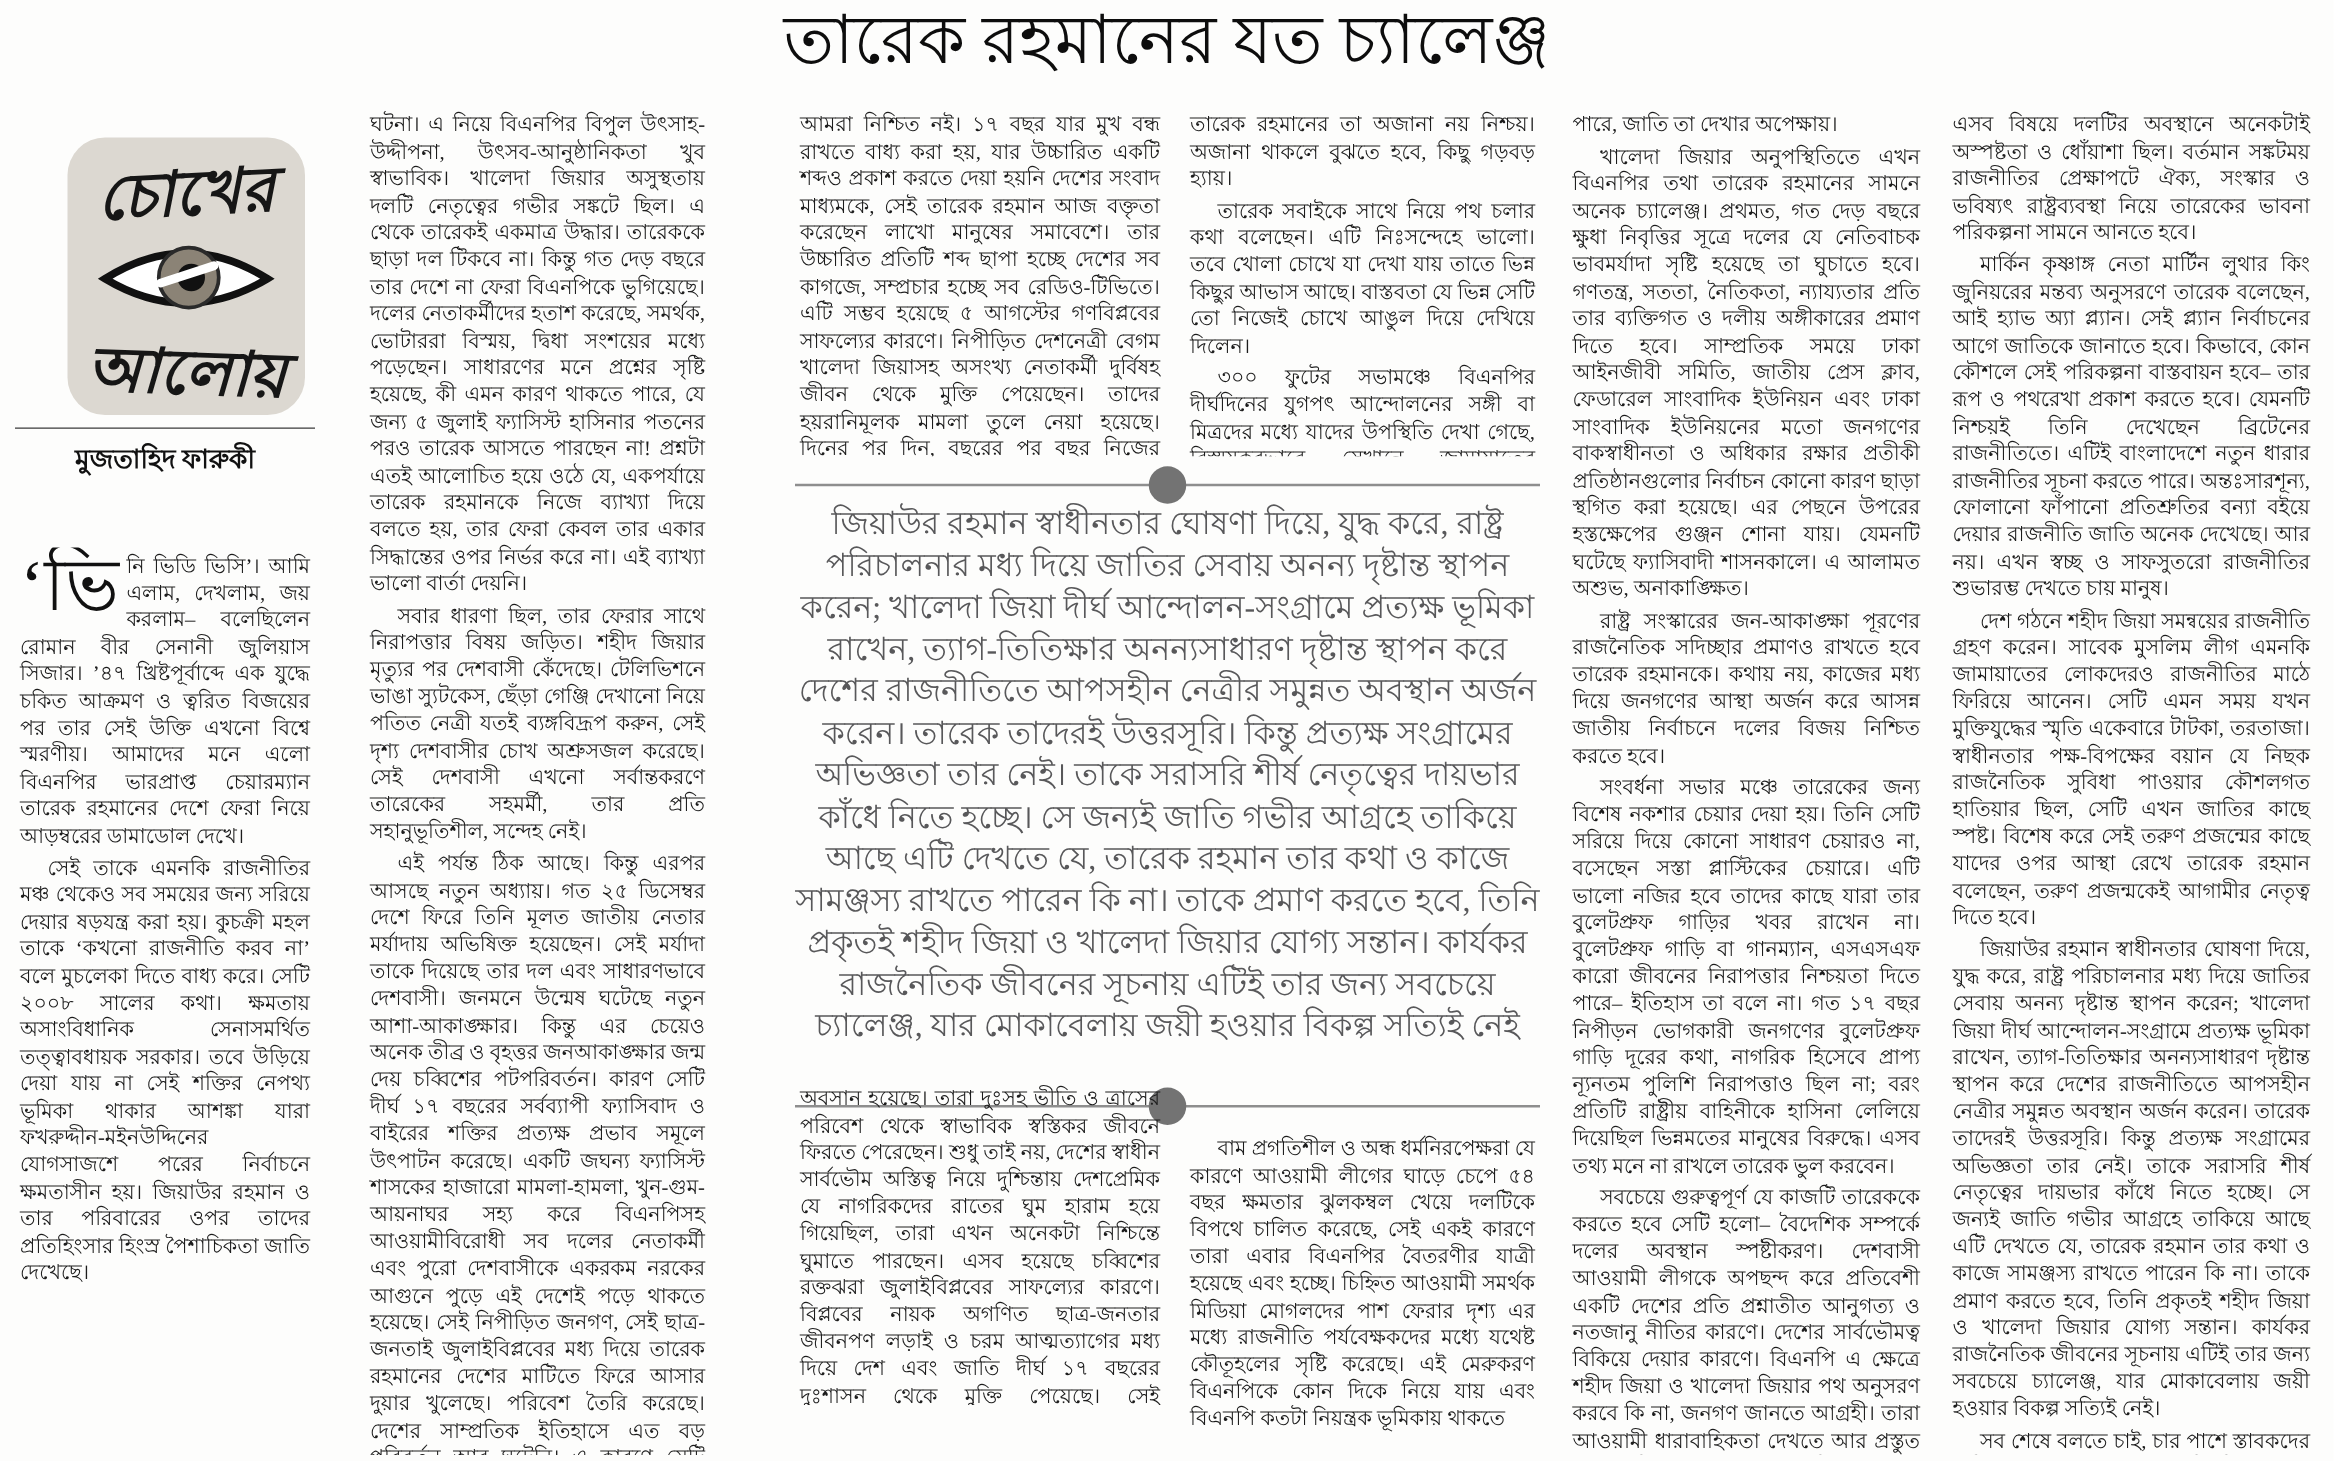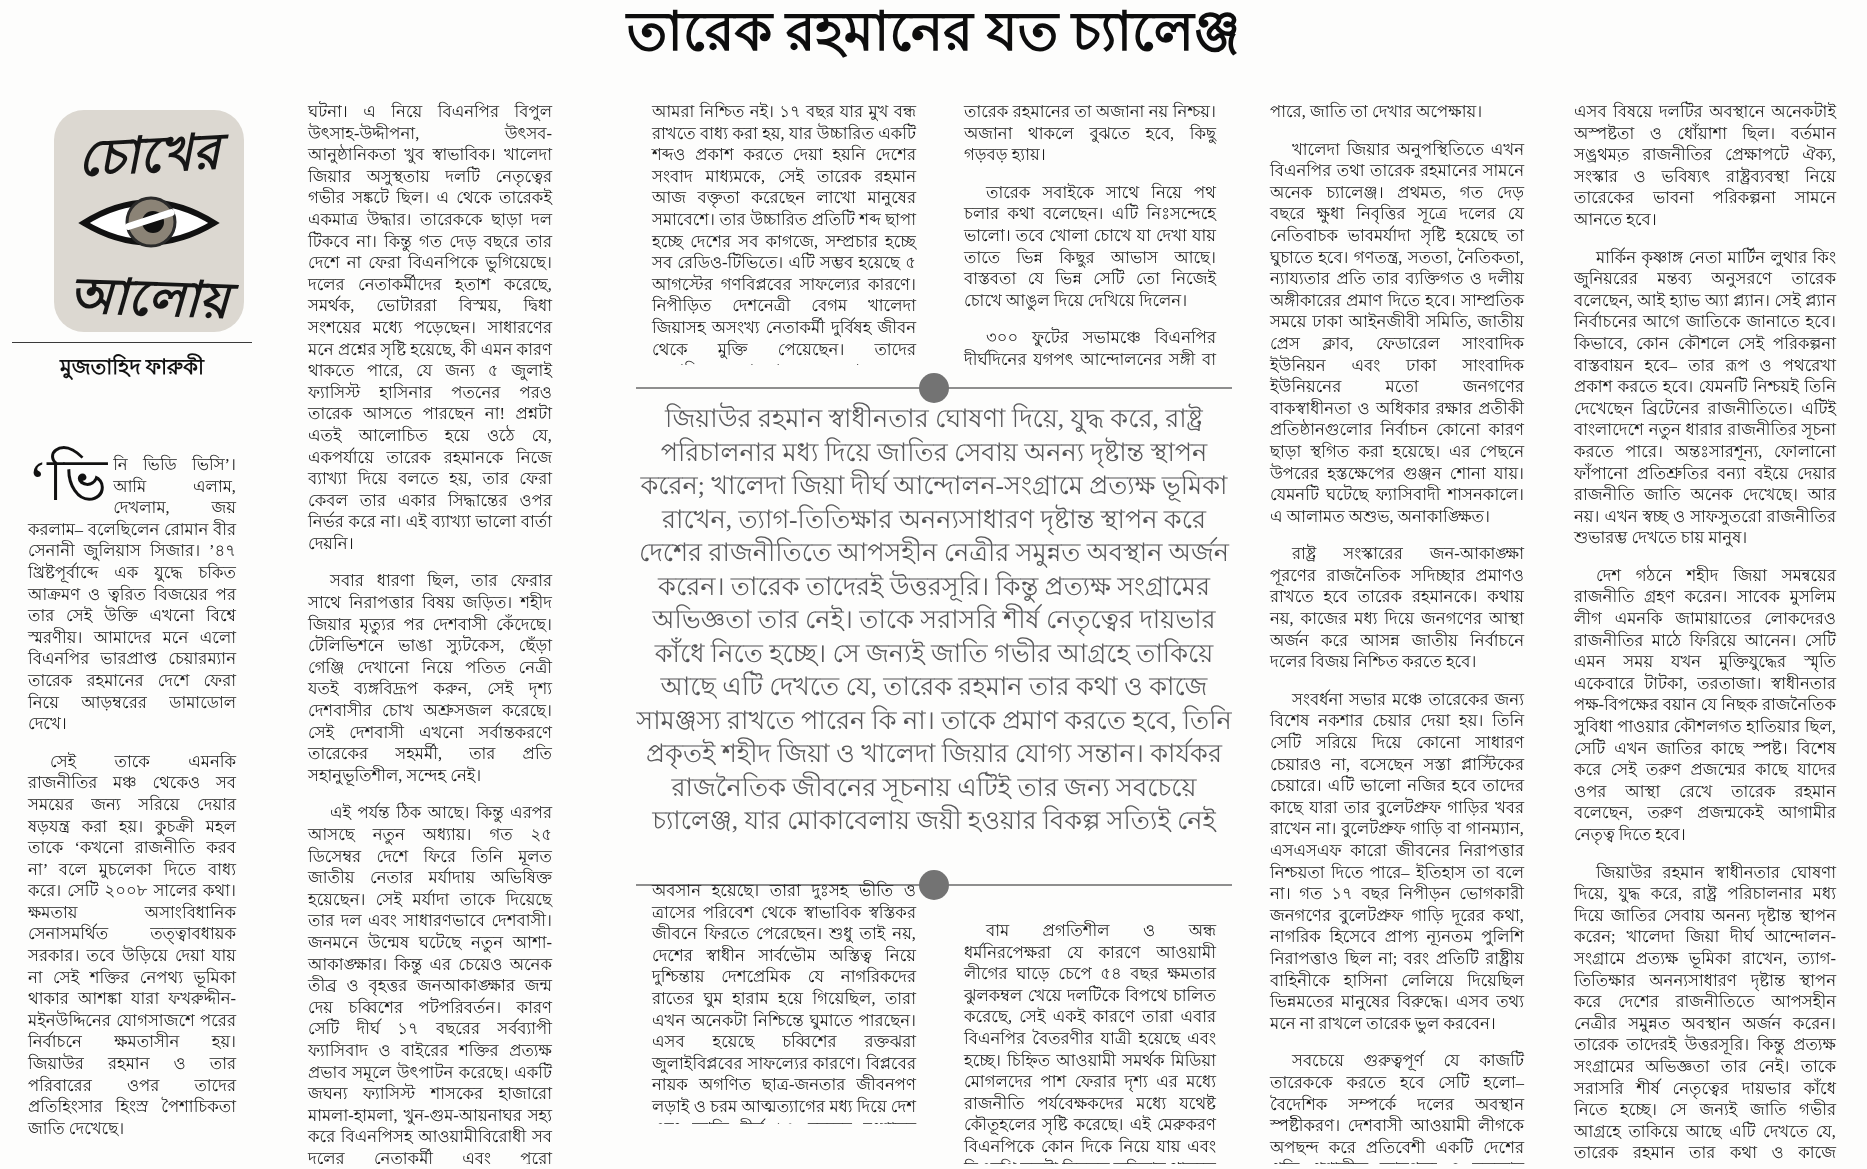--- a/index.html
+++ b/index.html
@@ -1,29 +1,29 @@
 <!DOCTYPE html>
 <html lang="bn"><head>
 <meta charset="utf-8">
 <style>
   html,body{margin:0;padding:0;background:#ffffff;}
   #page{position:relative;width:1867px;height:1169px;background:#fdfdfc;overflow:hidden;
         font-family:"Liberation Serif","DejaVu Serif",serif;color:#1c1c1c;}
   .headline{position:absolute;top:2px;left:0;width:100%;text-align:center;
-            font-size:54px;font-weight:700;letter-spacing:0px;color:#0d0d0d;line-height:60px;}
+            font-size:54px;font-weight:400;letter-spacing:0px;color:#0d0d0d;line-height:60px;}
   
   .logo{position:absolute;left:54px;top:110px;width:190px;height:222px;background:#dcd8d1;
         border-radius:30px;overflow:hidden;}
   .logo svg{display:block;}
   
   .byline-block{position:absolute;left:12px;top:342px;width:240px;border-top:1.5px solid #3a3a3a;
                 padding-top:8px;text-align:center;font-size:21px;font-weight:700;color:#111;}
   
   .col{position:absolute;font-size:16.5px;line-height:21.6px;text-align:justify;overflow:hidden;}
-  .col p{margin:16px;padding:0;text-indent:22px;}
+  .col p{margin:4px;padding:0;text-indent:22px;}
   .col p.first{text-indent:0;}
   .dropcap{float:left;font-size:58px;line-height:50px;font-weight:400;padding:2px 6px 0 0;color:#111;}
   
   .quote-divider{position:absolute;height:2px;background:#8e8e8e;}
   .quote-dot{position:absolute;width:30px;height:30px;border-radius:50%;background:#737373;}
   .pull-quote{position:absolute;text-align:center;color:#58585a;font-size:25.5px;line-height:33.5px;
               font-weight:400;overflow:hidden;}
 </style>
 </head>
 <body>
@@ -95,21 +95,21 @@
 
   <div class="col" style="left:1254px;top:85px;width:286px;height:1079px;">
     <p class="first">পারে, জাতি তা দেখার অপেক্ষায়।</p>
     <p>খালেদা জিয়ার অনুপস্থিতিতে এখন বিএনপির তথা তারেক রহমানের সামনে অনেক চ্যালেঞ্জ। প্রথমত, গত দেড় বছরে ক্ষুধা নিবৃত্তির সূত্রে দলের যে নেতিবাচক ভাবমর্যাদা সৃষ্টি হয়েছে তা ঘুচাতে হবে। গণতন্ত্র, সততা, নৈতিকতা, ন্যায্যতার প্রতি তার ব্যক্তিগত ও দলীয় অঙ্গীকারের প্রমাণ দিতে হবে। সাম্প্রতিক সময়ে ঢাকা আইনজীবী সমিতি, জাতীয় প্রেস ক্লাব, ফেডারেল সাংবাদিক ইউনিয়ন এবং ঢাকা সাংবাদিক ইউনিয়নের মতো জনগণের বাকস্বাধীনতা ও অধিকার রক্ষার প্রতীকী প্রতিষ্ঠানগুলোর নির্বাচন কোনো কারণ ছাড়া স্থগিত করা হয়েছে। এর পেছনে উপরের হস্তক্ষেপের গুঞ্জন শোনা যায়। যেমনটি ঘটেছে ফ্যাসিবাদী শাসনকালে। এ আলামত অশুভ, অনাকাঙ্ক্ষিত।</p>
     <p>রাষ্ট্র সংস্কারের জন-আকাঙ্ক্ষা পূরণের রাজনৈতিক সদিচ্ছার প্রমাণও রাখতে হবে তারেক রহমানকে। কথায় নয়, কাজের মধ্য দিয়ে জনগণের আস্থা অর্জন করে আসন্ন জাতীয় নির্বাচনে দলের বিজয় নিশ্চিত করতে হবে।</p>
     <p>সংবর্ধনা সভার মঞ্চে তারেকের জন্য বিশেষ নকশার চেয়ার দেয়া হয়। তিনি সেটি সরিয়ে দিয়ে কোনো সাধারণ চেয়ারও না, বসেছেন সস্তা প্লাস্টিকের চেয়ারে। এটি ভালো নজির হবে তাদের কাছে যারা তার বুলেটপ্রুফ গাড়ির খবর রাখেন না। বুলেটপ্রুফ গাড়ি বা গানম্যান, এসএসএফ কারো জীবনের নিরাপত্তার নিশ্চয়তা দিতে পারে– ইতিহাস তা বলে না। গত ১৭ বছর নিপীড়ন ভোগকারী জনগণের বুলেটপ্রুফ গাড়ি দূরের কথা, নাগরিক হিসেবে প্রাপ্য ন্যূনতম পুলিশি নিরাপত্তাও ছিল না; বরং প্রতিটি রাষ্ট্রীয় বাহিনীকে হাসিনা লেলিয়ে দিয়েছিল ভিন্নমতের মানুষের বিরুদ্ধে। এসব তথ্য মনে না রাখলে তারেক ভুল করবেন।</p>
     <p>সবচেয়ে গুরুত্বপূর্ণ যে কাজটি তারেককে করতে হবে সেটি হলো– বৈদেশিক সম্পর্কে দলের অবস্থান স্পষ্টীকরণ। দেশবাসী আওয়ামী লীগকে অপছন্দ করে প্রতিবেশী একটি দেশের প্রতি প্রশ্নাতীত আনুগত্য ও নতজানু নীতির কারণে। দেশের সার্বভৌমত্ব বিকিয়ে দেয়ার কারণে। বিএনপি এ ক্ষেত্রে শহীদ জিয়া ও খালেদা জিয়ার পথ অনুসরণ করবে কি না, জনগণ জানতে আগ্রহী। তারা আওয়ামী ধারাবাহিকতা দেখতে আর প্রস্তুত নয়। আধিপত্যবাদের মুখ ভেঙচি তারা আর দেখতে চায় না। বিএনপি আওয়ামী ধারার রাজনীতি করবে না, এটি তারেকের বক্তব্য থেকে স্পষ্ট। তবে কথার সাথে কাজের মিল দেখতে চায় জনগণ। গত ১৫ মে দলটি সবচেয়ে বেশি নেতিবাচক মনোভাবের পরিচয় দিয়েছে সংস্কার বিষয়ে ঐকমত্যে পৌঁছানোর ক্ষেত্রে। নির্বাচনব্যবস্থা, প্রশাসনিক কাঠামো, বিচার বিভাগের স্বাধীনতা ও গণমাধ্যমের স্বাধীনতা–</p>
   </div>
 
   <div class="col" style="left:1558px;top:85px;width:294px;height:1079px;">
-    <p class="first">এসব বিষয়ে দলটির অবস্থানে অনেকটাই অস্পষ্টতা ও ধোঁয়াশা ছিল। বর্তমান সঙ্রথমত় রাজনীতির প্রেক্ষাপটে ঐক্য, সংস্কার ও ভবিষ্যৎ রাষ্ট্রব্যবস্থা নিয়ে তারেকের ভাবনা পরিকল্পনা সামনে আনতে হবে।</p>
+    <p class="first">এসব বিষয়ে দলটির অবস্থানে অনেকটাই অস্পষ্টতা ও ধোঁয়াশা ছিল। বর্তমান সঙ্কটময় রাজনীতির প্রেক্ষাপটে ঐক্য, সংস্কার ও ভবিষ্যৎ রাষ্ট্রব্যবস্থা নিয়ে তারেকের ভাবনা পরিকল্পনা সামনে আনতে হবে।</p>
     <p>মার্কিন কৃষ্ণাঙ্গ নেতা মার্টিন লুথার কিং জুনিয়রের মন্তব্য অনুসরণে তারেক বলেছেন, আই হ্যাভ অ্যা প্ল্যান। সেই প্ল্যান নির্বাচনের আগে জাতিকে জানাতে হবে। কিভাবে, কোন কৌশলে সেই পরিকল্পনা বাস্তবায়ন হবে– তার রূপ ও পথরেখা প্রকাশ করতে হবে। যেমনটি নিশ্চয়ই তিনি দেখেছেন ব্রিটেনের রাজনীতিতে। এটিই বাংলাদেশে নতুন ধারার রাজনীতির সূচনা করতে পারে। অন্তঃসারশূন্য, ফোলানো ফাঁপানো প্রতিশ্রুতির বন্যা বইয়ে দেয়ার রাজনীতি জাতি অনেক দেখেছে। আর নয়। এখন স্বচ্ছ ও সাফসুতরো রাজনীতির শুভারম্ভ দেখতে চায় মানুষ।</p>
     <p>দেশ গঠনে শহীদ জিয়া সমন্বয়ের রাজনীতি গ্রহণ করেন। সাবেক মুসলিম লীগ এমনকি জামায়াতের লোকদেরও রাজনীতির মাঠে ফিরিয়ে আনেন। সেটি এমন সময় যখন মুক্তিযুদ্ধের স্মৃতি একেবারে টাটকা, তরতাজা। স্বাধীনতার পক্ষ-বিপক্ষের বয়ান যে নিছক রাজনৈতিক সুবিধা পাওয়ার কৌশলগত হাতিয়ার ছিল, সেটি এখন জাতির কাছে স্পষ্ট। বিশেষ করে সেই তরুণ প্রজন্মের কাছে যাদের ওপর আস্থা রেখে তারেক রহমান বলেছেন, তরুণ প্রজন্মকেই আগামীর নেতৃত্ব দিতে হবে।</p>
     <p>জিয়াউর রহমান স্বাধীনতার ঘোষণা দিয়ে, যুদ্ধ করে, রাষ্ট্র পরিচালনার মধ্য দিয়ে জাতির সেবায় অনন্য দৃষ্টান্ত স্থাপন করেন; খালেদা জিয়া দীর্ঘ আন্দোলন-সংগ্রামে প্রত্যক্ষ ভূমিকা রাখেন, ত্যাগ-তিতিক্ষার অনন্যসাধারণ দৃষ্টান্ত স্থাপন করে দেশের রাজনীতিতে আপসহীন নেত্রীর সমুন্নত অবস্থান অর্জন করেন। তারেক তাদেরই উত্তরসূরি। কিন্তু প্রত্যক্ষ সংগ্রামের অভিজ্ঞতা তার নেই। তাকে সরাসরি শীর্ষ নেতৃত্বের দায়ভার কাঁধে নিতে হচ্ছে। সে জন্যই জাতি গভীর আগ্রহে তাকিয়ে আছে এটি দেখতে যে, তারেক রহমান তার কথা ও কাজে সামঞ্জস্য রাখতে পারেন কি না। তাকে প্রমাণ করতে হবে, তিনি প্রকৃতই শহীদ জিয়া ও খালেদা জিয়ার যোগ্য সন্তান। কার্যকর রাজনৈতিক জীবনের সূচনায় এটিই তার জন্য সবচেয়ে চ্যালেঞ্জ, যার মোকাবেলায় জয়ী হওয়ার বিকল্প সত্যিই নেই।</p>
     <p>সব শেষে বলতে চাই, চার পাশে স্তাবকদের অবিরাম স্রোতধারার মধ্যে নিমজ্জিত হয়ে ‘এলাম, দেখলাম, জয় করলাম’ এই বোধে সংক্রমিত হলে ভবিষ্যৎ অন্ধকার। অতএব, ‘ভাবহ সুজন, যে জন সন্ধান’। ■</p>
 
   </div>
 
 </div>
 
 </body></html>

